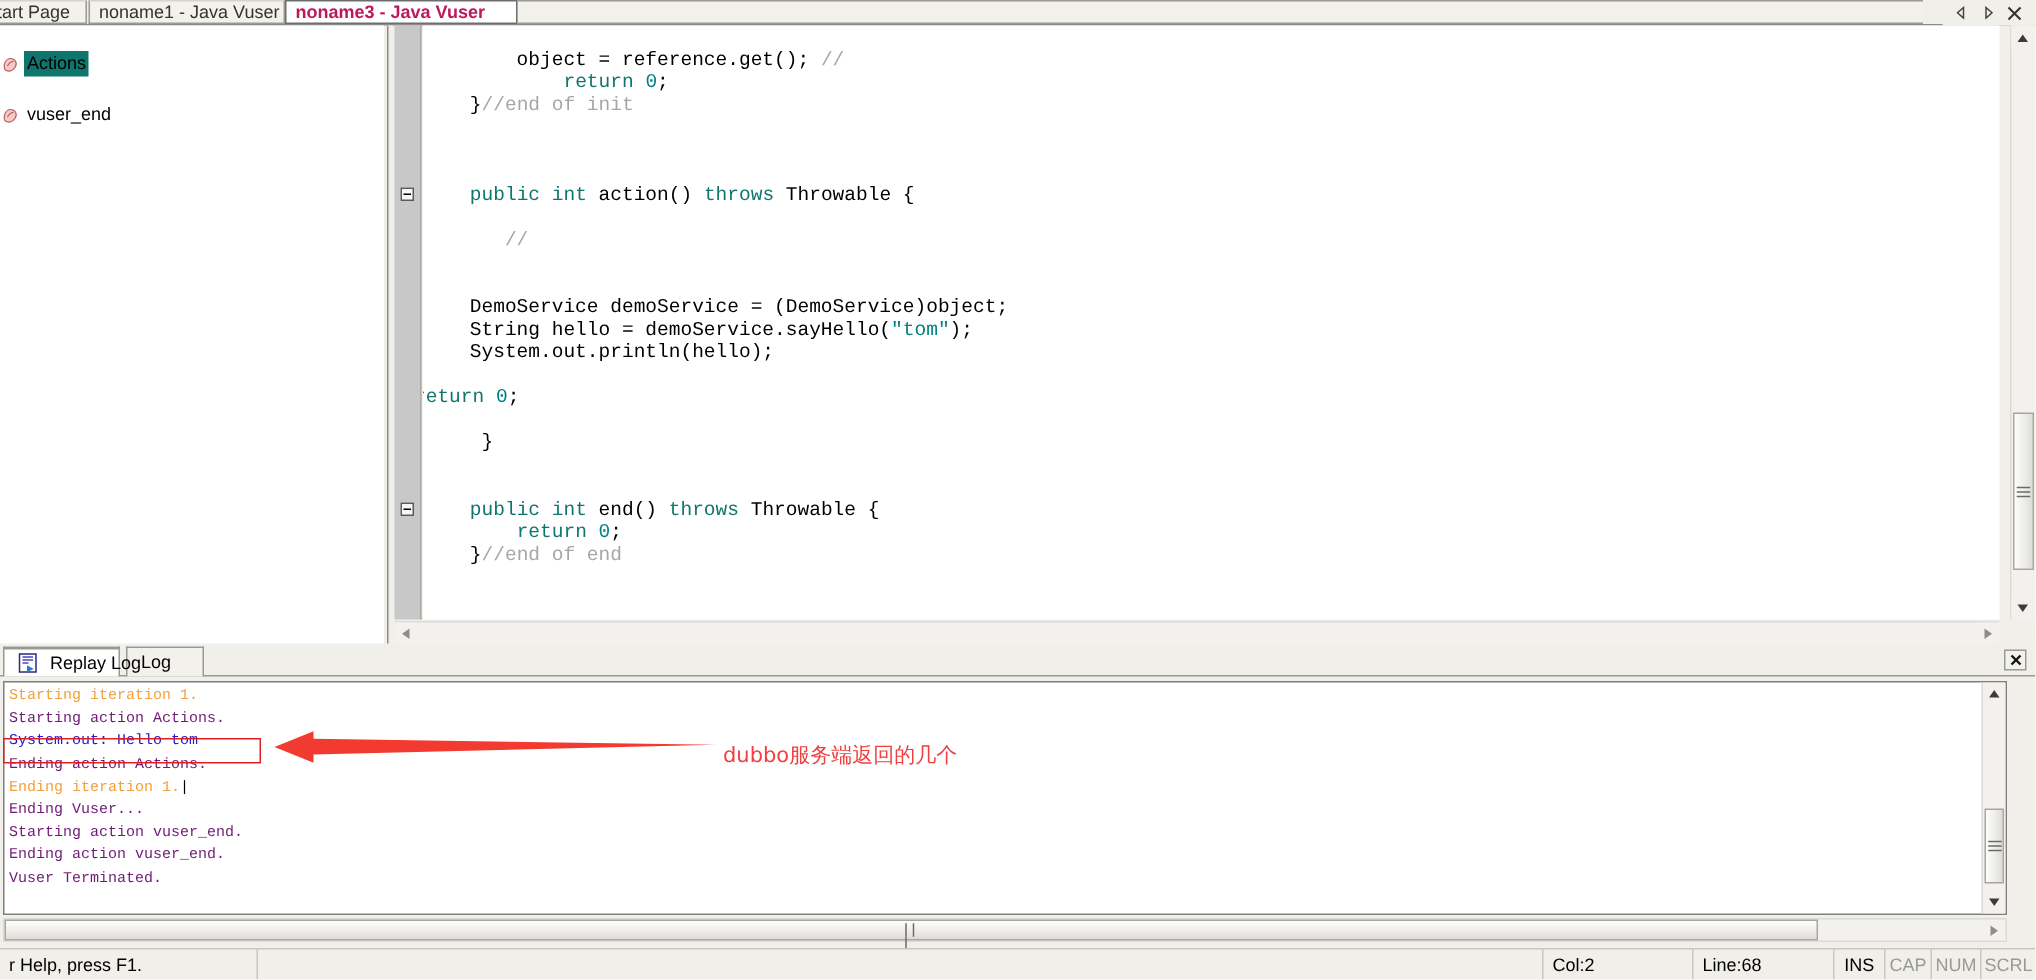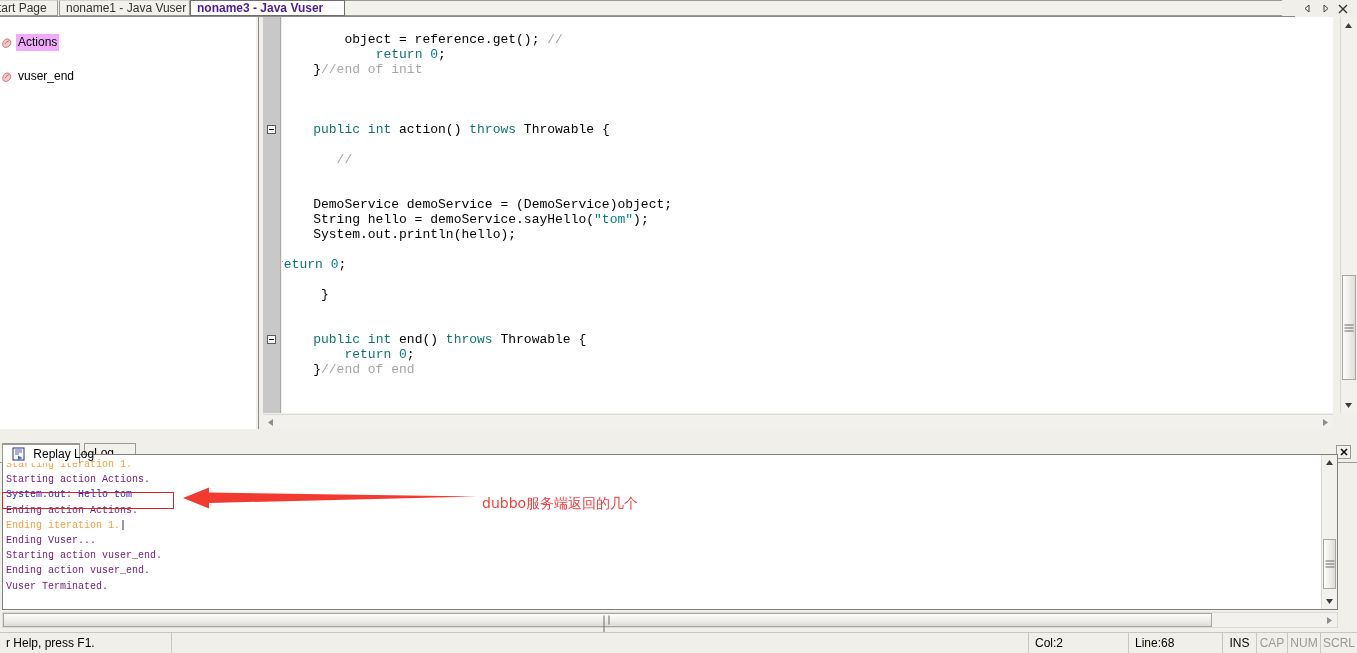--- a/index.html
+++ b/index.html
@@ -33,21 +33,21 @@
     border: 1px solid #9a9a94;
     border-top: 1px solid #d6d3cc;
     box-sizing: border-box;
     font-size: 12px;
     white-space: nowrap;
     color: #333;
   }
   .doctab.active {
     background: #ffffff;
     font-weight: bold;
-    color: #4c1d95;
+    color: #be185d;
     border-color: #6e6e6e;
     z-index: 4;
   }
   .doctab.cut { border-left: none; }
   #tab-spacer {
     position: absolute; top: 0; height: 16px;
     left: 344px; width: 938px;
     background: #f3f1ec;
     border: 1px solid #9a9a94;
     border-right: none;
@@ -81,21 +81,21 @@
     padding-left: 16px;
     font-size: 12px;
     white-space: nowrap;
     color: #000;
   }
   .treeitem .tico {
     position: absolute; left: 1px; top: 3px;
     width: 12px; height: 12px;
   }
   .treeitem .tlabel { display: inline-block; padding: 0 2px; }
-  .treeitem.selected .tlabel { background: #f0abfc; }
+  .treeitem.selected .tlabel { background: #0f766e; }
 
   
   #editorwrap {
     position: absolute; left: 258px; top: 17px;
     width: 1099px; height: 412px;
   }
   #editor-vsplit {
     position: absolute; left: 0; top: 0;
     width: 4px; height: 412px;
     background: #f1efe9;
@@ -178,21 +178,21 @@
   .grip.horiz i { width: 1px; height: 9px; float: left; margin: 0 2px; }
   .grip.horiz { width: 13px; height: 9px; }
 
   
   #logdock {
     position: absolute; left: 0; top: 430px;
     width: 1357px; height: 200px;
     background: #f1efe9;
   }
   #logtabs {
-    position: absolute; left: 0; top: 12px;
+    position: absolute; left: 0; top: 0;
     width: 1357px; height: 21px;
     border-bottom: 1px solid #9a9a94;
     box-sizing: border-box;
   }
   .logtab {
     position: absolute; top: 1px; height: 20px;
     line-height: 19px;
     box-sizing: border-box;
     font-size: 12px;
     padding: 0 9px;

